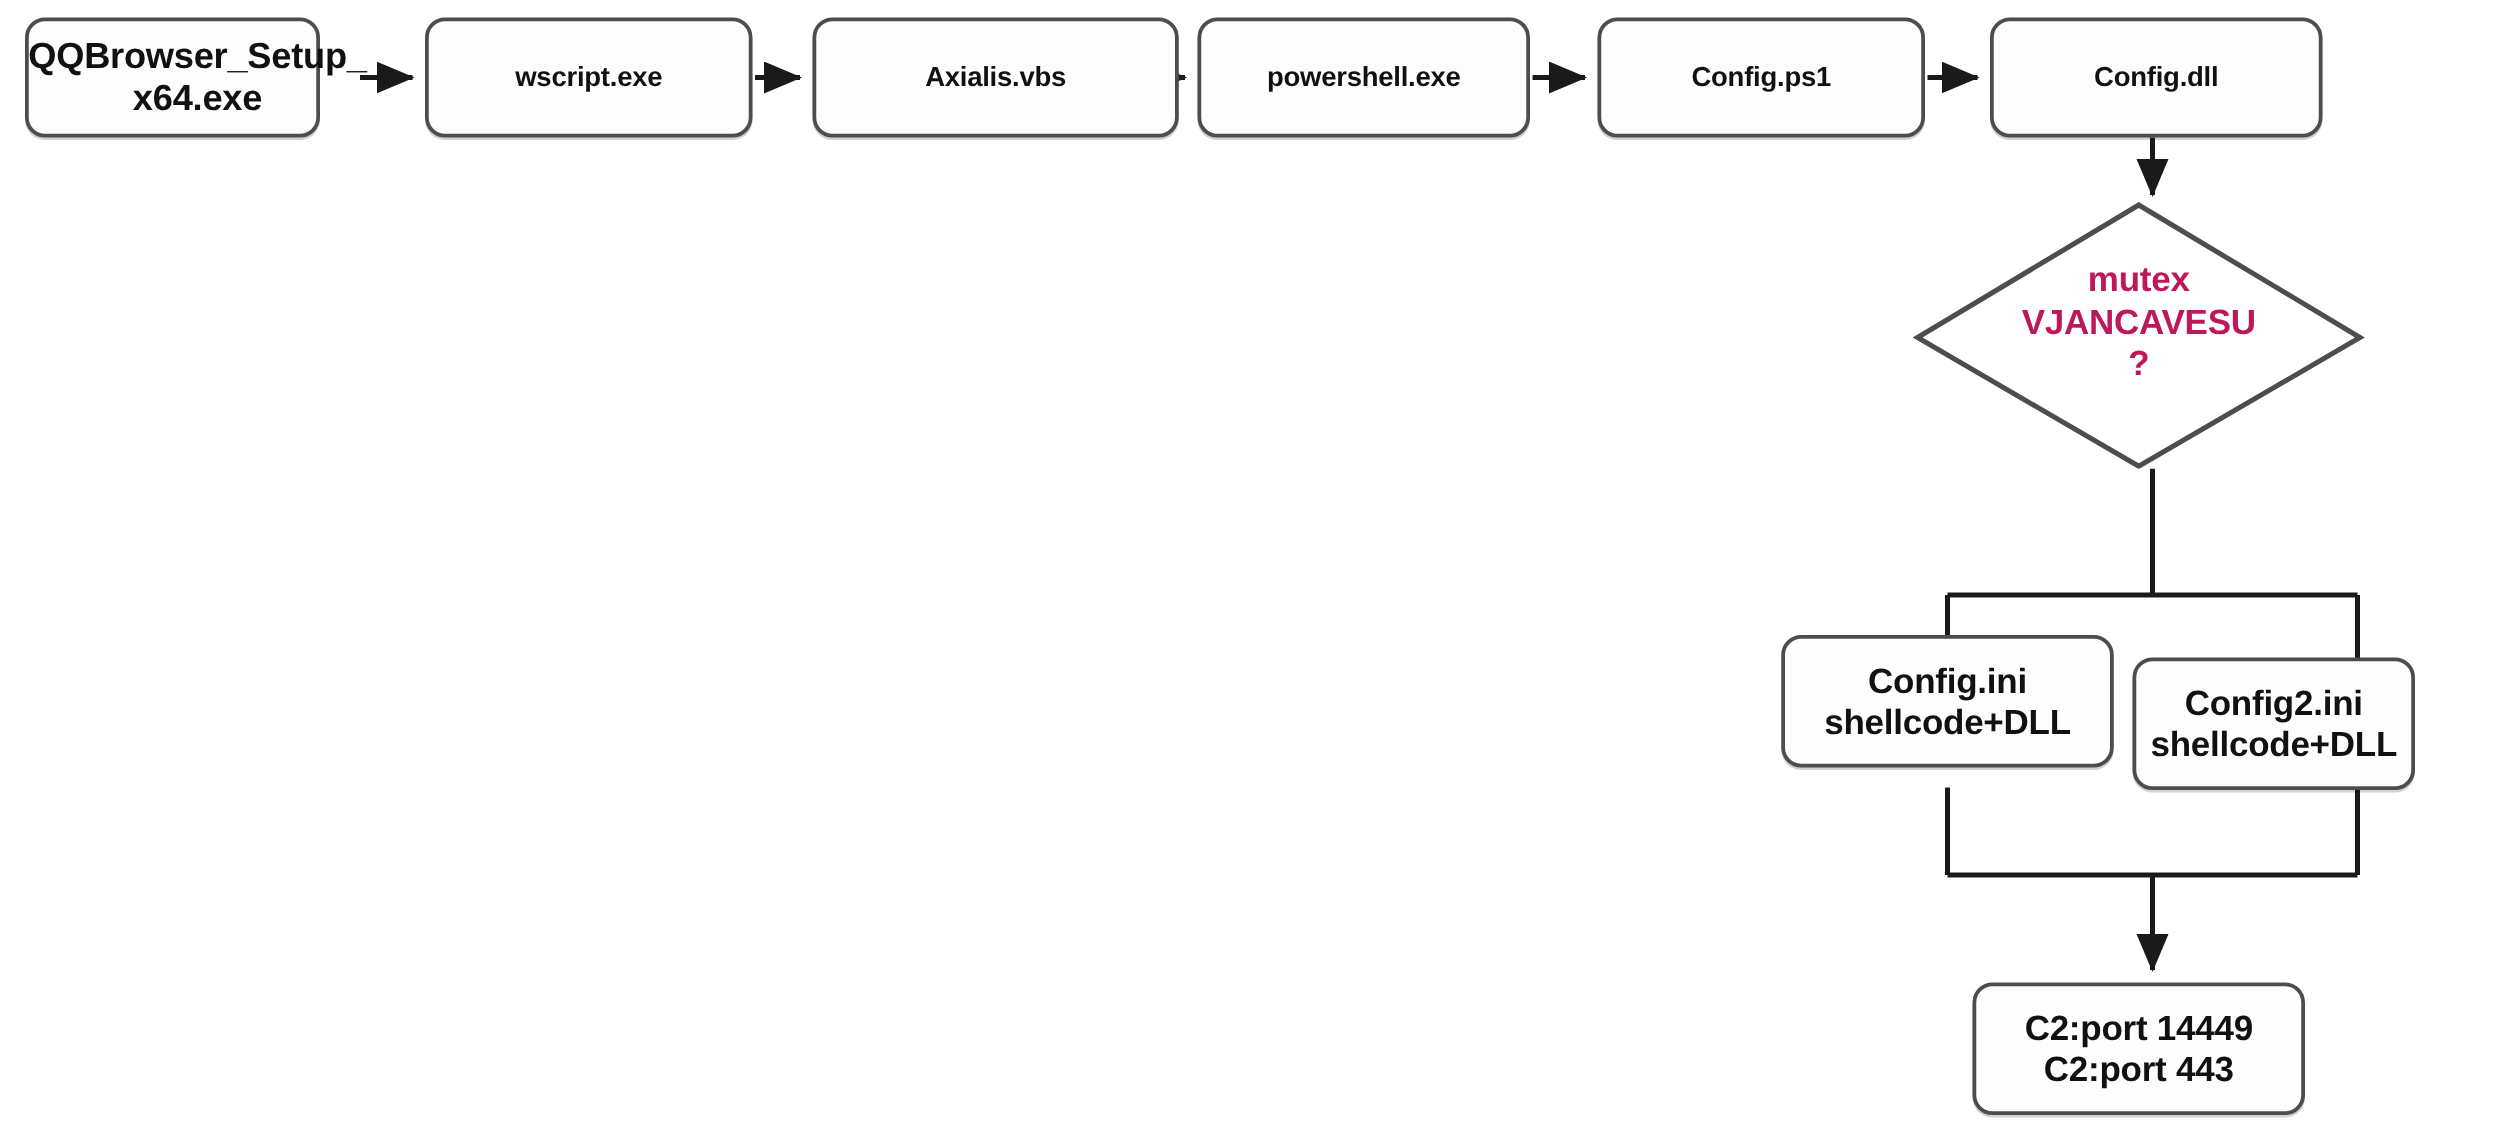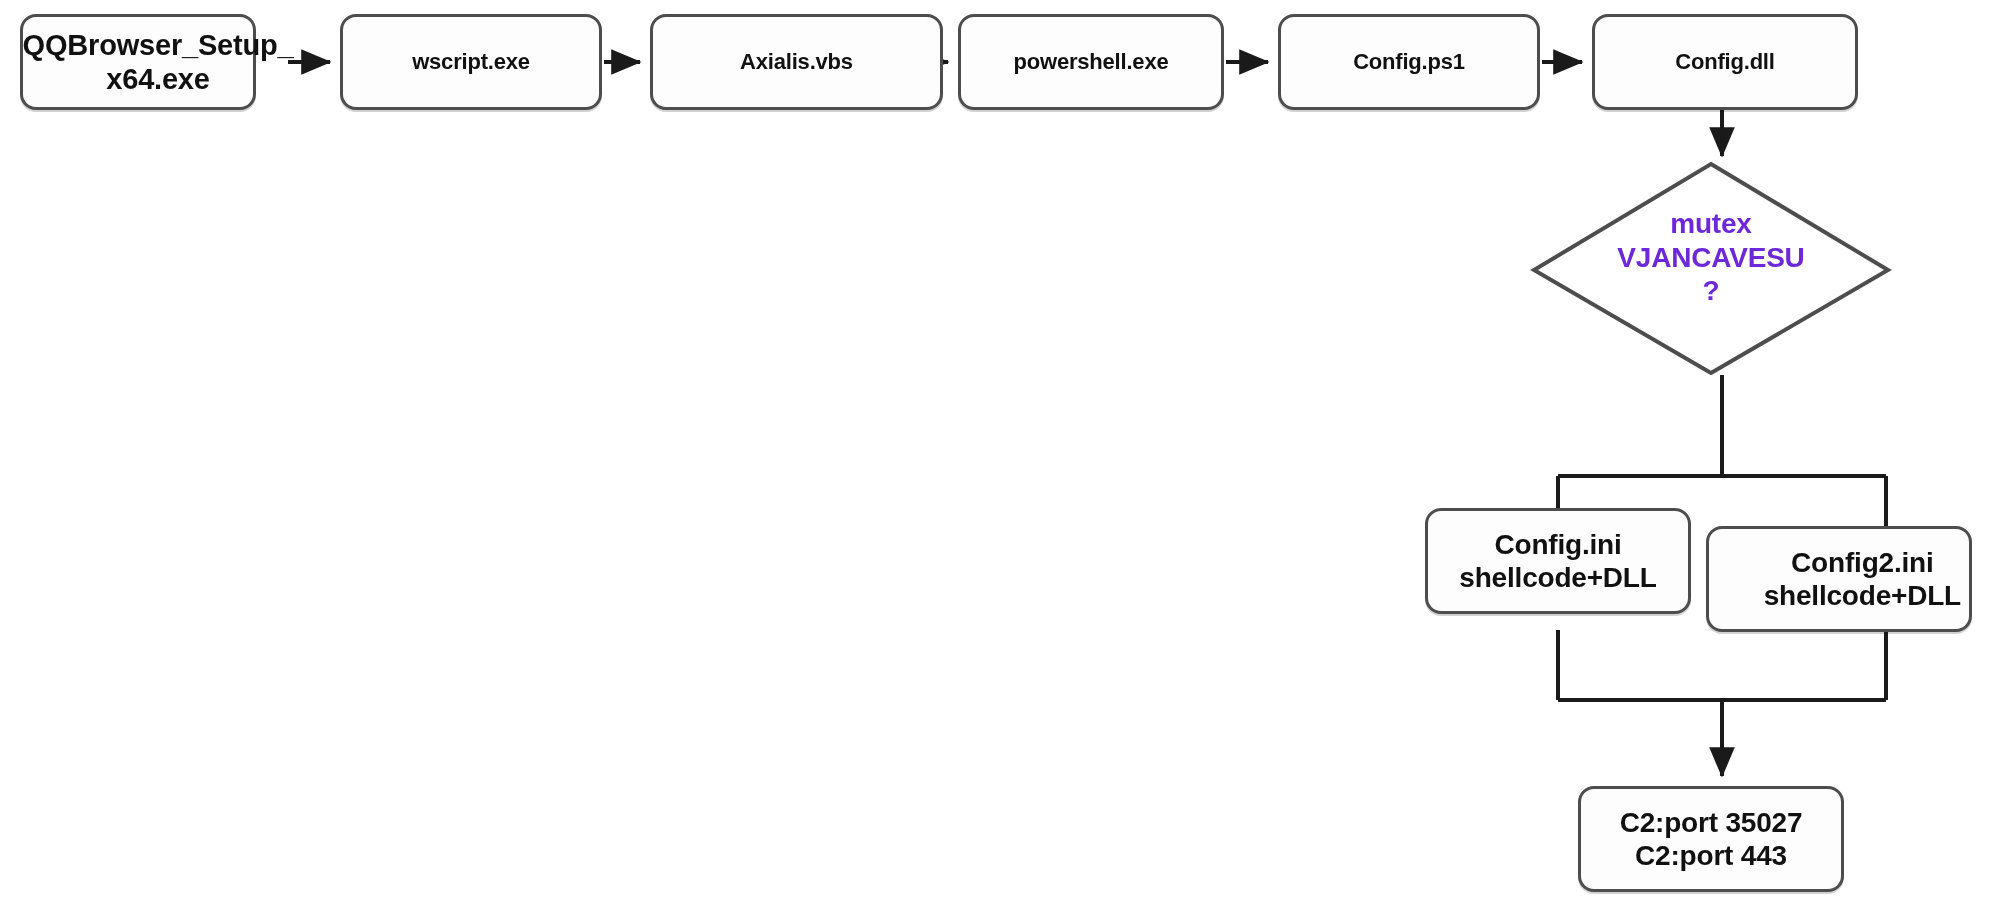--- a/index.html
+++ b/index.html
@@ -61,21 +61,21 @@
     left: 0;
     top: 0;
     width: 100%;
     height: 100%;
   }
   .decision-label {
     position: relative;
     z-index: 2;
     line-height: 1.2;
     white-space: pre-line;
-    color: #6d28d9;
+    color: #be185d;
     font-weight: bold;
   }
   .fs-30 { font-size: 22px; }
   .fs-29 { font-size: 29px; }
   .fs-28 { font-size: 28px; }
 </style>
 </head>
 <body>
 
 <div id="canvas">
@@ -154,23 +154,23 @@
     <span class="decision-label fs-28">mutex
 VJANCAVESU
 ?</span>
   </div>
 
   <div class="node process fs-28" style="left:1425px; top:508px; width:266px; height:106px;">
     <span class="node-label">Config.ini
 shellcode+DLL</span>
   </div>
 
-  <div class="node process fs-28" style="left:1706px; top:526px; width:266px; height:106px;justify-content:flex-end;">
+  <div class="node process fs-28" style="left:1706px; top:526px; width:226px; height:106px;">
     <span class="node-label">Config2.ini
 shellcode+DLL</span>
   </div>
 
   <div class="node process fs-28" style="left:1578px; top:786px; width:266px; height:106px;">
-    <span class="node-label">C2:port 35027
+    <span class="node-label">C2:port 14449
 C2:port 443</span>
   </div>
 
 </div>
 
 </body></html>

